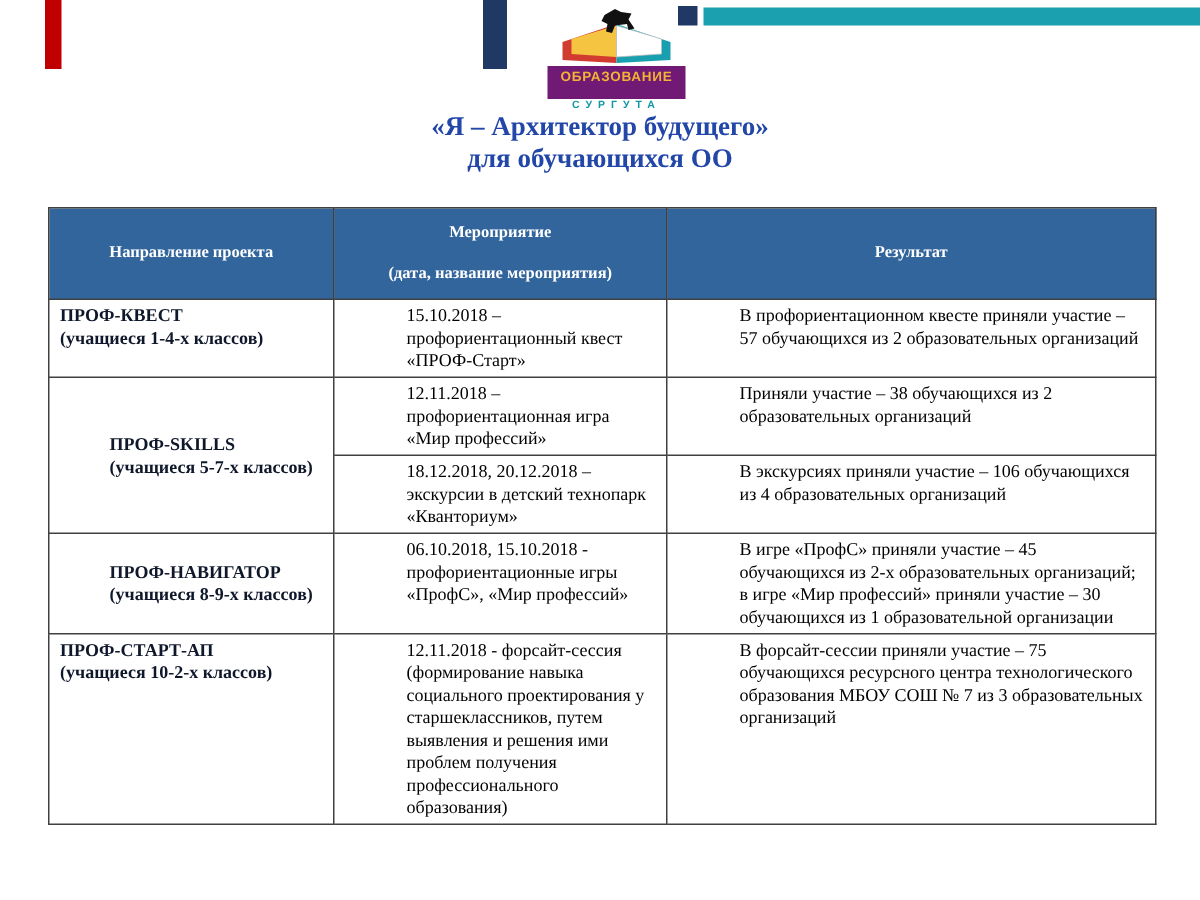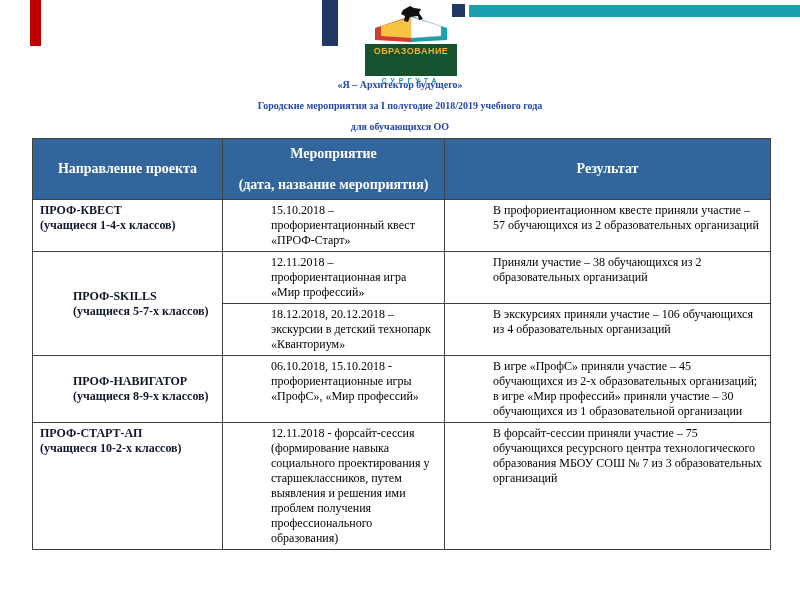--- a/index.html
+++ b/index.html
@@ -9,43 +9,43 @@
   }
   
   .bar-red{position:absolute;left:30px;top:0;width:11px;height:46px;background:#C00000;}
   .bar-navy{position:absolute;left:322px;top:0;width:16px;height:46px;background:#1F3864;}
   .navy-sq{position:absolute;left:452px;top:4px;width:13px;height:13px;background:#1F3864;}
   .teal-bar{position:absolute;left:469px;top:5px;width:331px;height:12px;background:#1BA0B0;}
   
   .logo{position:absolute;left:363px;top:0;width:96px;text-align:center;}
   .logo-books{display:block;margin:0 auto;}
   .logo-banner{
-    margin:0 auto;width:92px;background:#14532d;color:#F2B233;
+    margin:0 auto;width:92px;background:#701a75;color:#F2B233;
     font-family:"Liberation Sans", sans-serif;font-weight:bold;font-size:9px;
-    letter-spacing:.5px;line-height:14px;height:32px;
+    letter-spacing:.5px;line-height:14px;height:22px;
   }
   .logo-sub{
     margin-top:1px;color:#1596A6;font-family:"Liberation Sans", sans-serif;
     font-weight:bold;font-size:7px;letter-spacing:4px;
   }
   
   .title{position:absolute;left:0;top:74px;width:800px;text-align:center;
-    color:#2347A8;font-weight:bold;font-size:10px;line-height:21px;}
+    color:#2347A8;font-weight:bold;font-size:18px;line-height:21px;}
   
   .tbl{
     position:absolute;left:32px;top:138px;width:738px;
     border-collapse:collapse;table-layout:fixed;
     font-size:12px;line-height:1.25;
   }
   .tbl col.c1{width:190px;}
   .tbl col.c2{width:222px;}
   .tbl col.c3{width:326px;}
   .tbl th,.tbl td{border:1px solid #404040;padding:3px 7px;vertical-align:top;}
   .tbl thead th{
-    background:#31659B;color:#fff;font-weight:bold;font-size:14px;
+    background:#31659B;color:#fff;font-weight:bold;font-size:11px;
     text-align:center;vertical-align:middle;height:52px;padding:4px;
   }
   .hdr-gap{margin-top:13px;}
   td.proj{color:#0f172a;font-weight:bold;font-size:12px;}
   td.v-mid{vertical-align:middle;padding-left:40px;}
   td.ev,td.res{text-align:left;padding-left:48px;}
   tr.r1{height:36px;} tr.r2a{height:34px;} tr.r2b{height:34px;}
   tr.r3{height:64px;} tr.r4{height:100px;}
 </style>
 </head>
@@ -65,21 +65,20 @@
       <polygon points="16,26 46,17 46,38 16,36" fill="#F5C542"></polygon>
       <polygon points="76,26 46,17 46,38 76,36" fill="#FFFFFF" stroke="#BBBBBB" stroke-width="0.5"></polygon>
       <path d="M38 10 l7 -4 l4 2 l7 1 l-2 4 l4 6 l-4 1 l-1 -4 l-8 1 l-2 5 l-4 -1 l1 -5 l-4 -2 z" fill="#111111"></path>
     </svg>
     <div class="logo-banner">ОБРАЗОВАНИЕ</div>
     <div class="logo-sub">СУРГУТА</div>
   </div>
 
   <div class="title">
     <div>«Я – Архитектор будущего»</div>
-    <div>Городские мероприятия за I полугодие 2018/2019 учебного года</div>
     <div>для обучающихся ОО</div>
   </div>
 
   <table class="tbl">
     <colgroup>
         <col class="c1">
         <col class="c2">
         <col class="c3">
       </colgroup>
     <thead>

